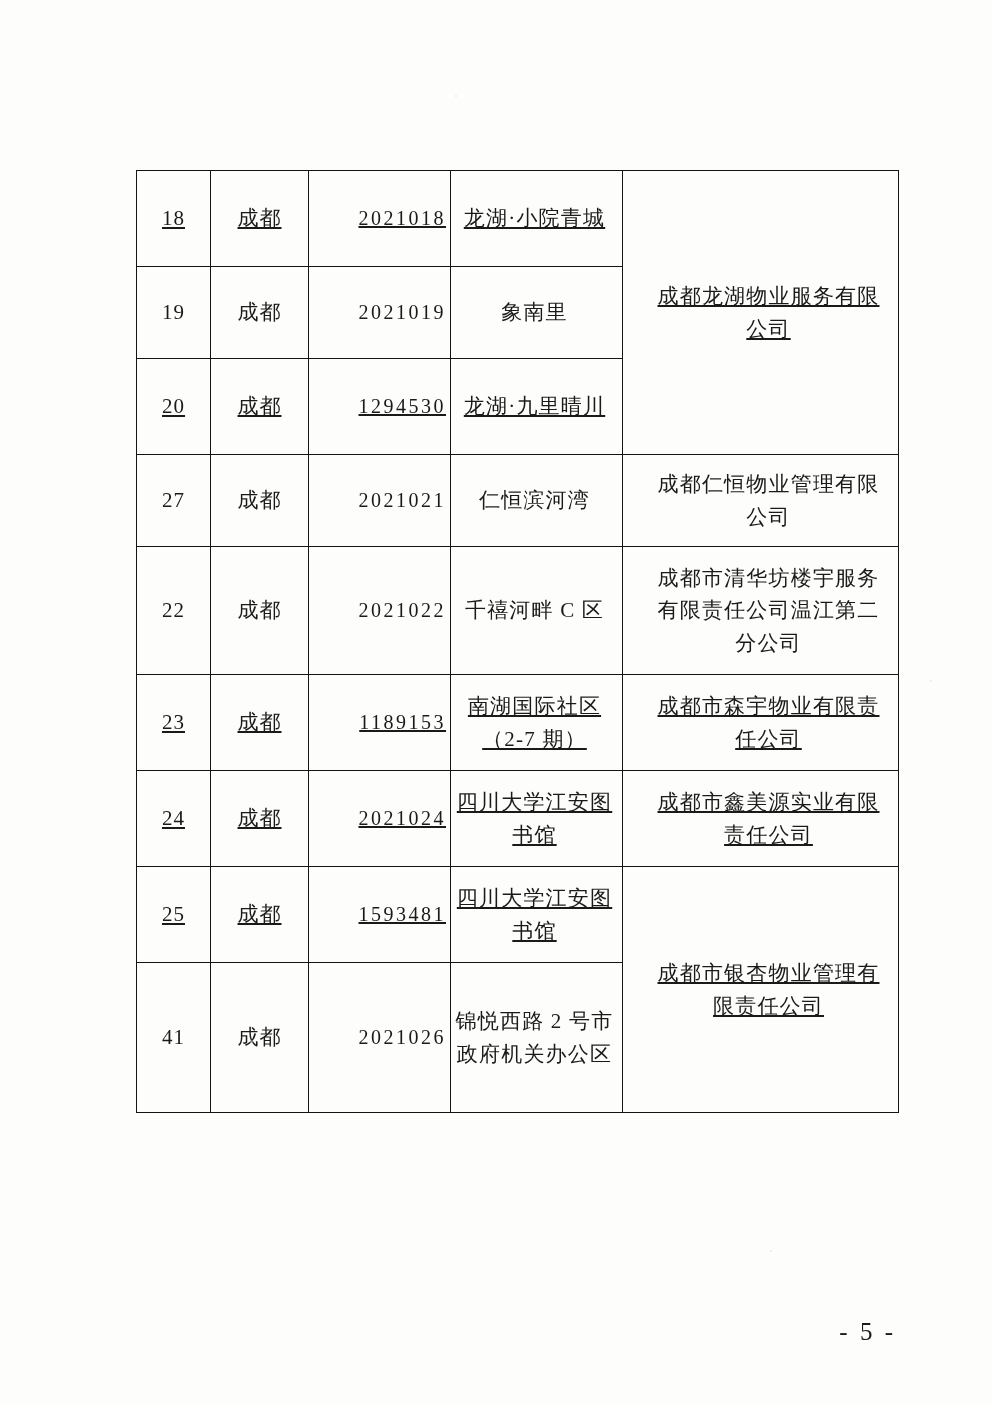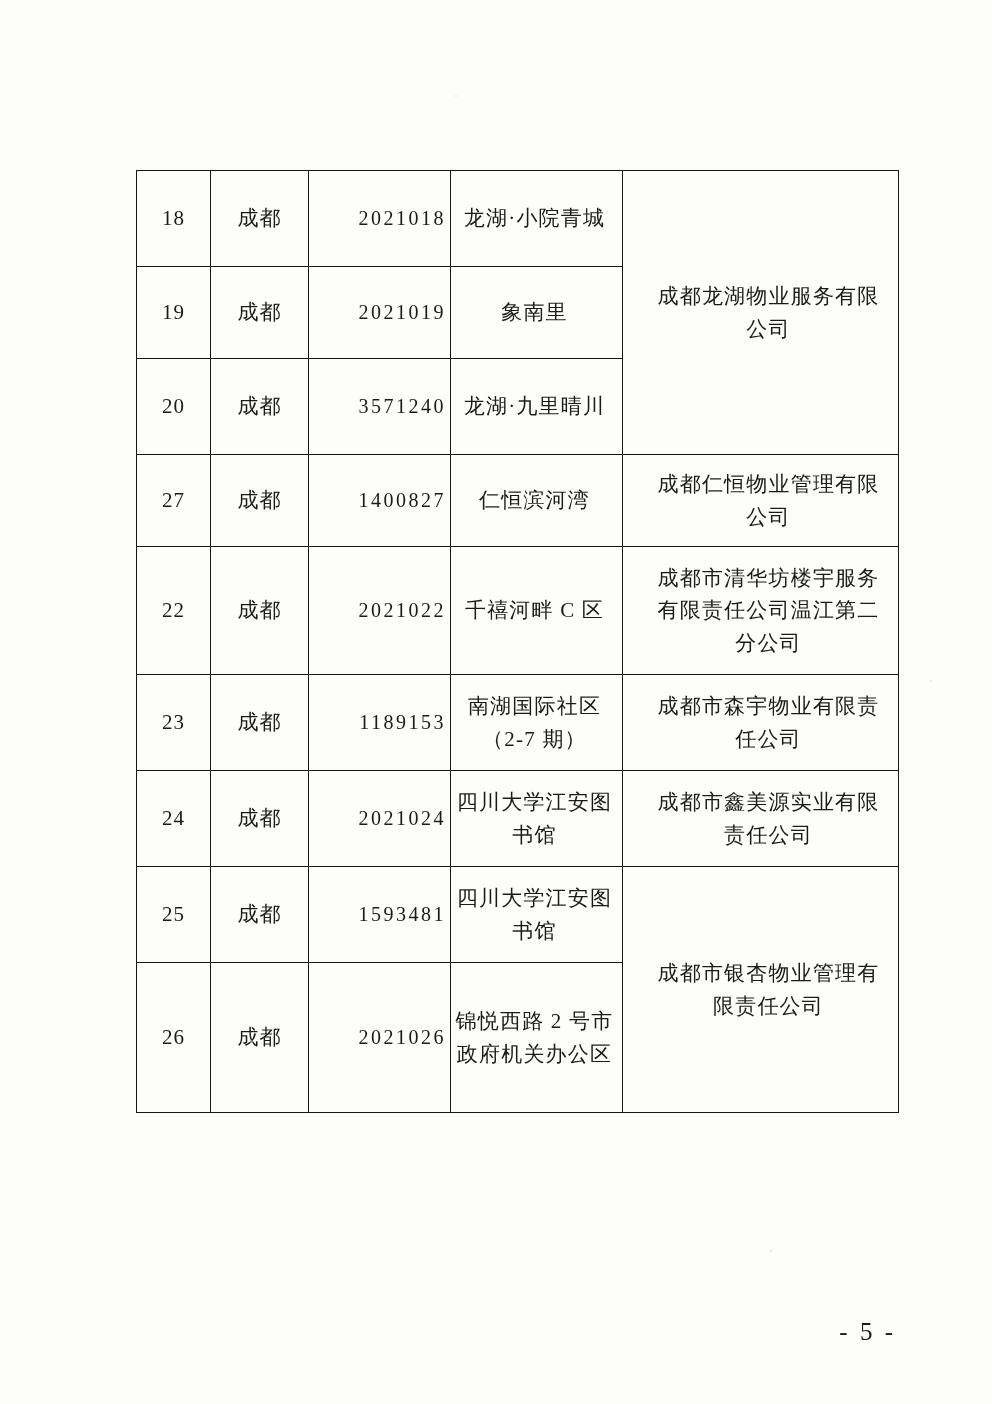--- a/index.html
+++ b/index.html
@@ -57,21 +57,21 @@
     font-size: 21px;
     letter-spacing: 1.2px;
     padding-right: 8px;
   }
   td.comp {
     font-size: 21px;
     letter-spacing: 1.2px;
     padding-left: 26px;
     padding-right: 10px;
   }
-  .r-tall { height: 96px; }
+  .r-tall { height: 96px; text-decoration: underline; }
   .r-med { height: 92px; }
   .r-big { height: 128px; }
   .r-xl { height: 150px; }
 
   .page-number {
     position: absolute;
     right: 96px;
     top: 1318px;
     font-size: 25px;
     letter-spacing: 3px;
@@ -110,27 +110,27 @@
         </tr>
         <tr class="r-med">
           <td class="idx">19</td>
           <td class="city">成都</td>
           <td class="code">2021019</td>
           <td class="proj">象南里</td>
         </tr>
         <tr class="r-tall">
           <td class="idx">20</td>
           <td class="city">成都</td>
-          <td class="code">3571240</td>
+          <td class="code">1294530</td>
           <td class="proj">龙湖·九里晴川</td>
         </tr>
         <tr class="r-med">
           <td class="idx">27</td>
           <td class="city">成都</td>
-          <td class="code">1400827</td>
+          <td class="code">2021021</td>
           <td class="proj">仁恒滨河湾</td>
           <td class="comp">成都仁恒物业管理有限公司</td>
         </tr>
         <tr class="r-big">
           <td class="idx">22</td>
           <td class="city">成都</td>
           <td class="code">2021022</td>
           <td class="proj">千禧河畔 C 区</td>
           <td class="comp">成都市清华坊楼宇服务有限责任公司温江第二分公司</td>
         </tr>
@@ -149,21 +149,21 @@
           <td class="comp">成都市鑫美源实业有限责任公司</td>
         </tr>
         <tr class="r-tall">
           <td class="idx">25</td>
           <td class="city">成都</td>
           <td class="code">1593481</td>
           <td class="proj">四川大学江安图书馆</td>
           <td class="comp" rowspan="2">成都市银杏物业管理有限责任公司</td>
         </tr>
         <tr class="r-xl">
-          <td class="idx">26</td>
+          <td class="idx">41</td>
           <td class="city">成都</td>
           <td class="code">2021026</td>
           <td class="proj">锦悦西路 2 号市政府机关办公区</td>
         </tr>
       </tbody>
   </table>
 
   <div class="page-number">- 5 -</div>
 
   <div class="speck" style="left:250px;top:1040px;width:3px;height:3px;"></div>

